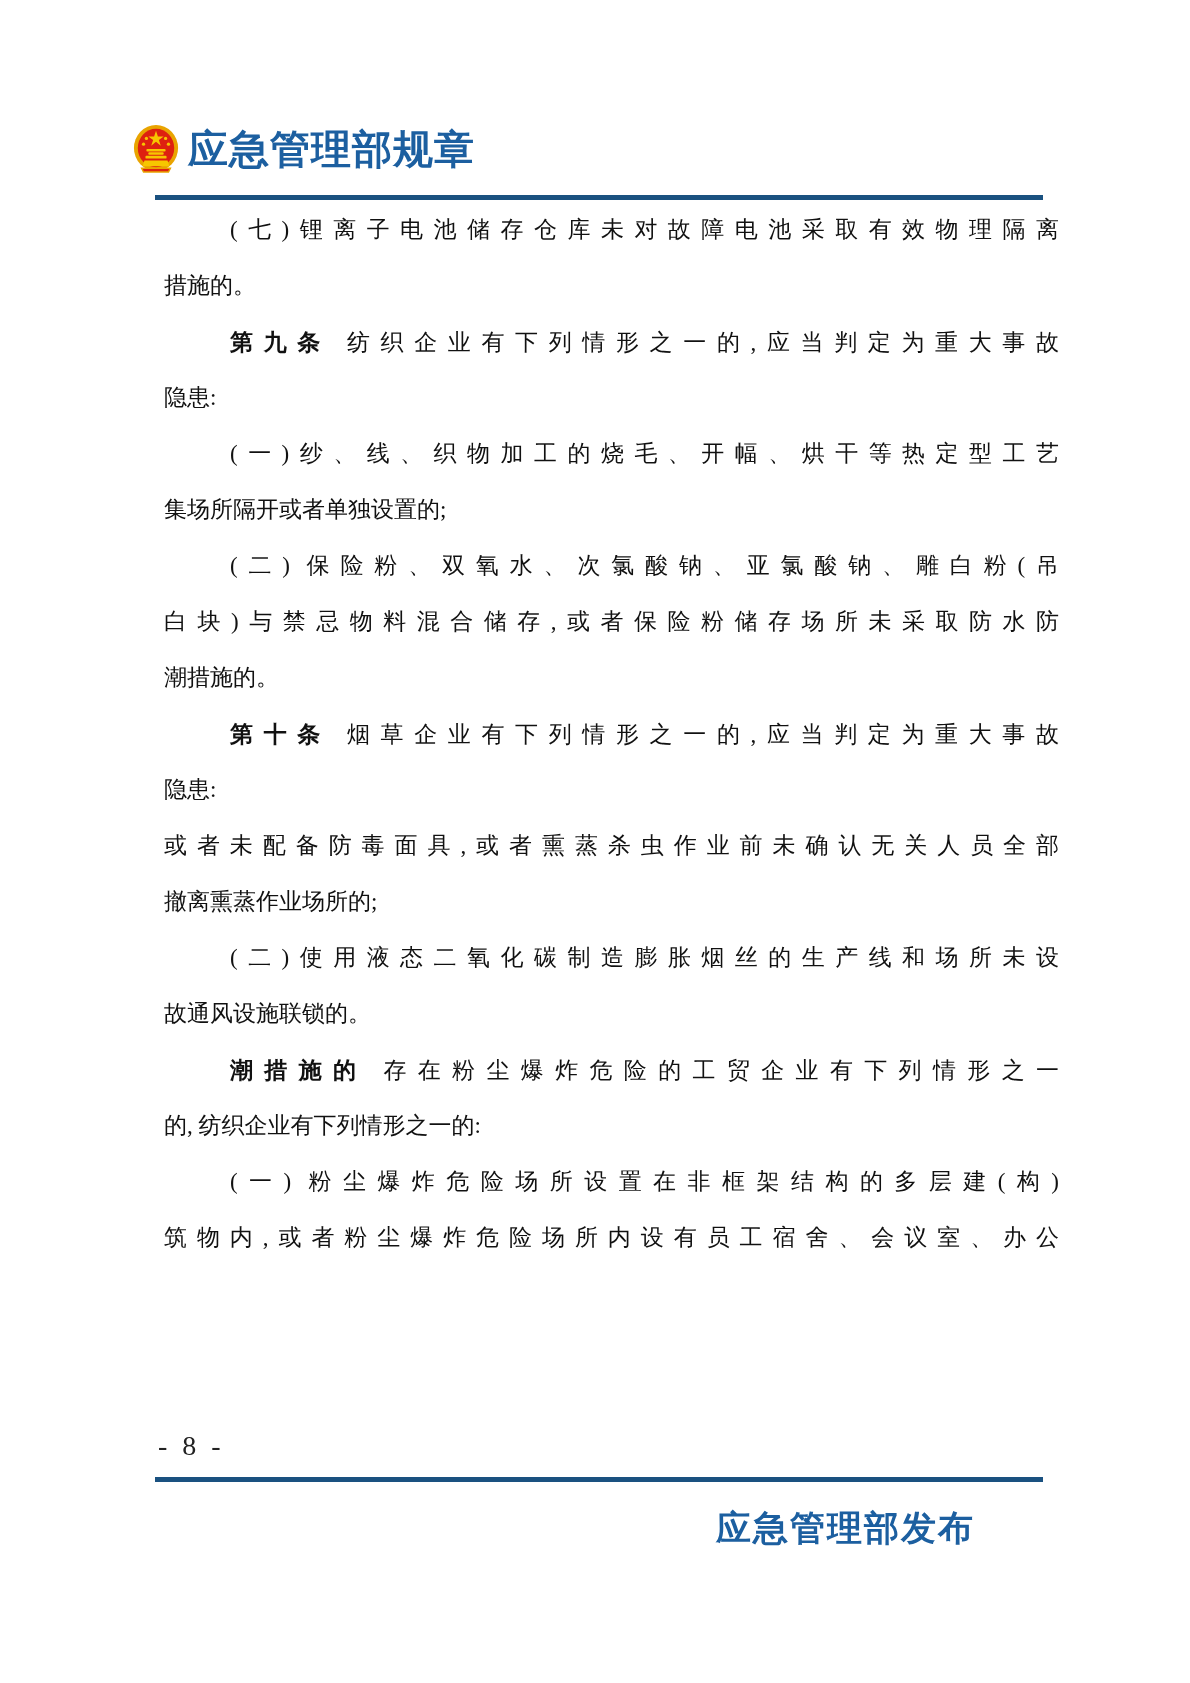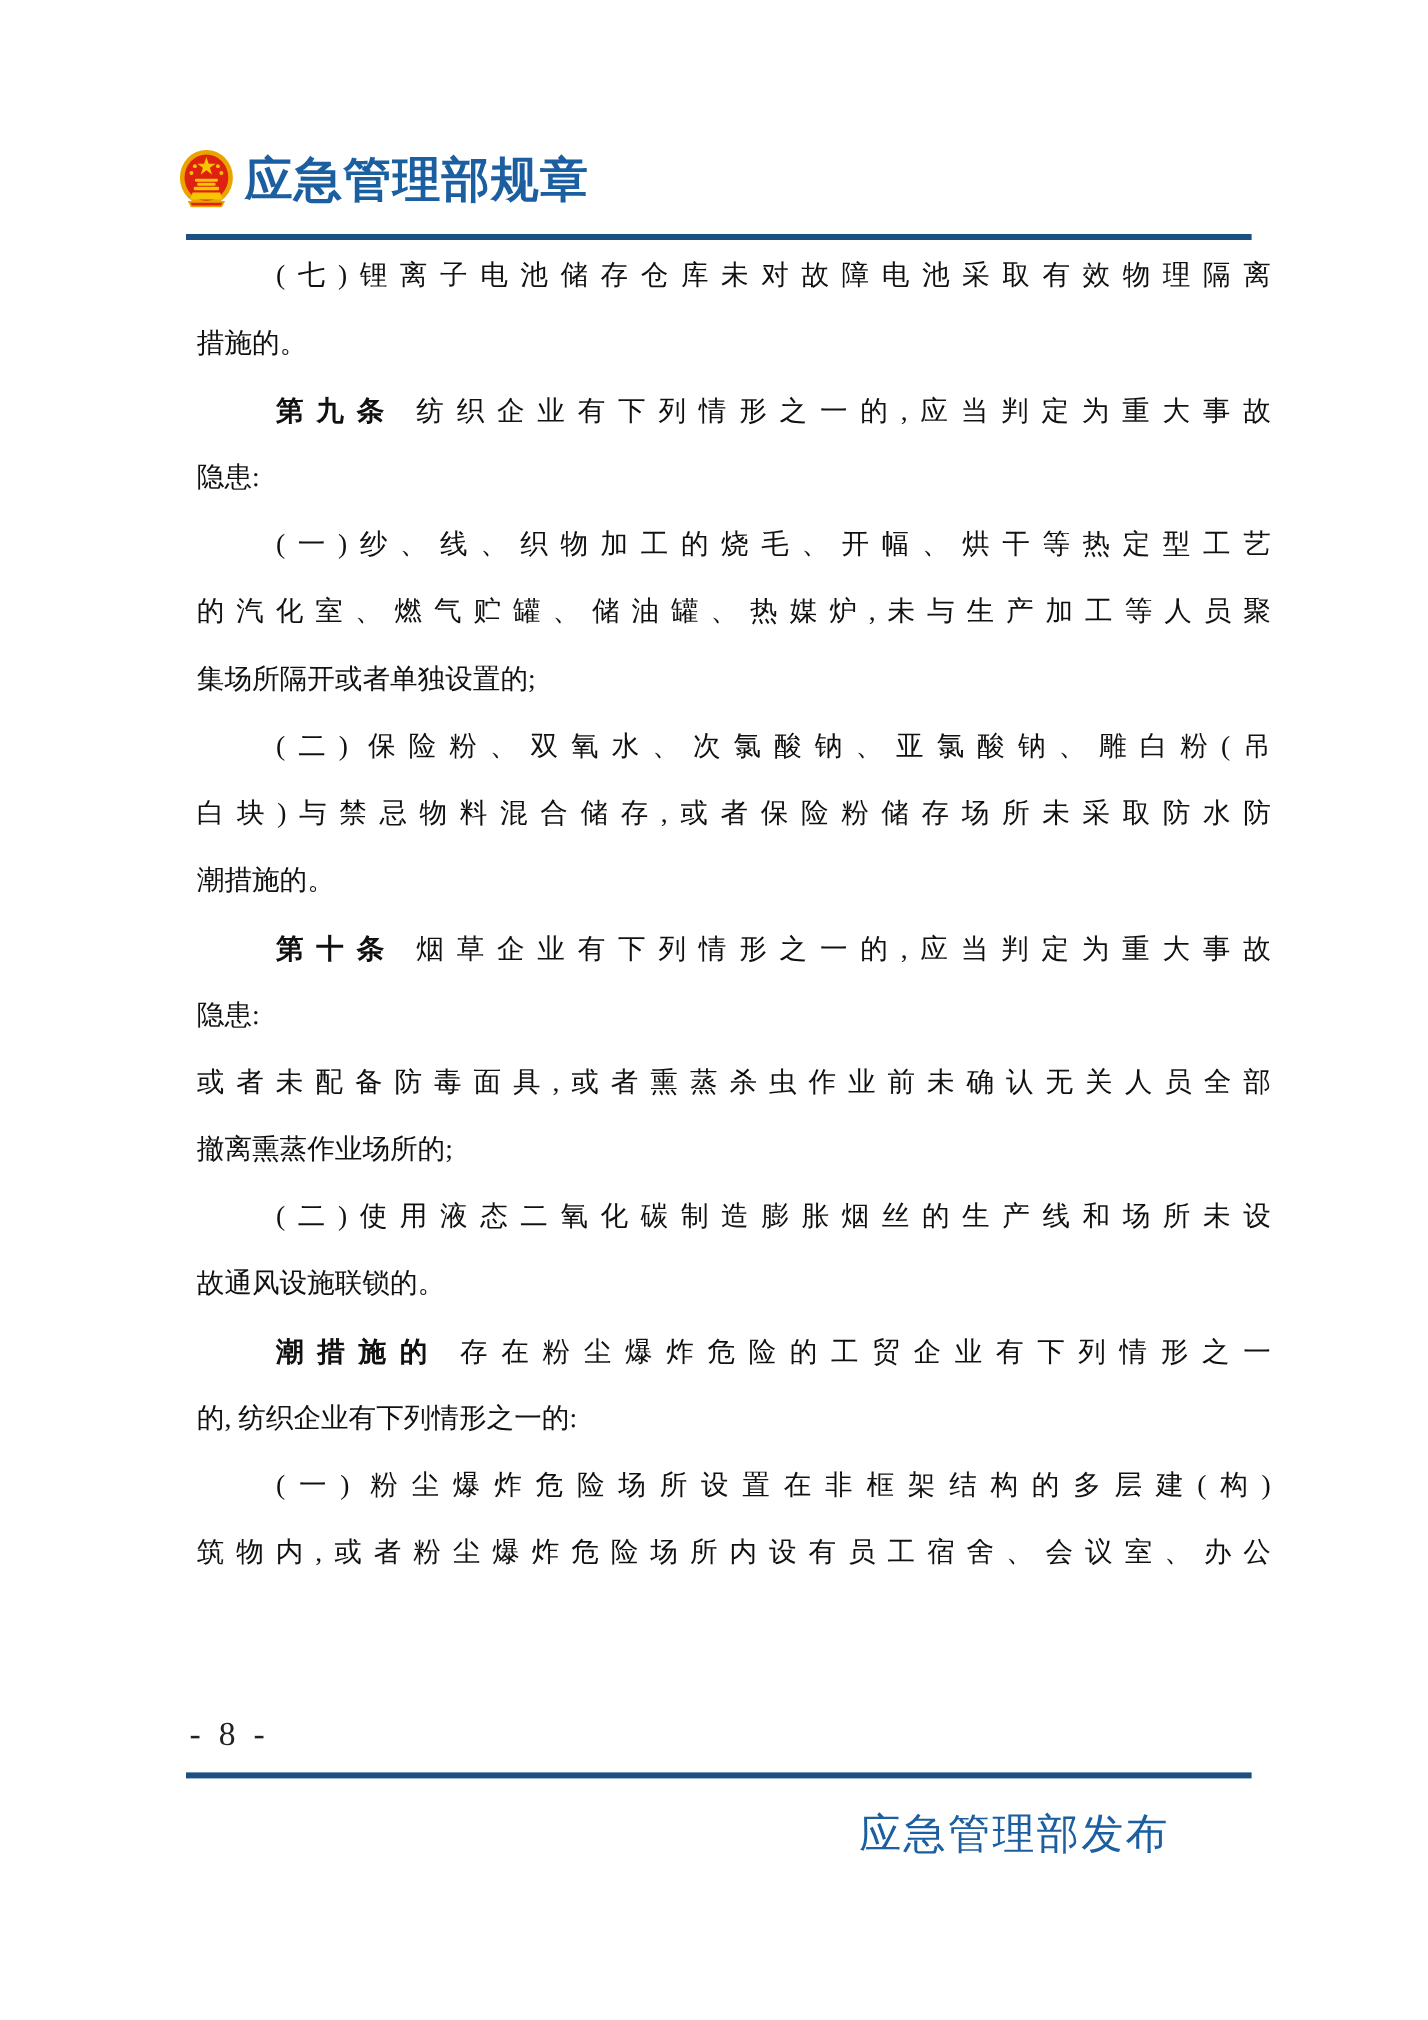--- a/index.html
+++ b/index.html
@@ -1,20 +1,20 @@
 <!DOCTYPE html>
 <html><head>
 <meta charset="utf-8">
 <style>
   html,body{margin:0;padding:0;}
   body{
     width:1190px;height:1683px;position:relative;background:#ffffff;
     font-family:"Liberation Serif", serif;color:#111;overflow:hidden;
   }
-  .header{position:absolute;left:148px;top:118px;height:62px;display:flex;align-items:center;}
+  .header{position:absolute;left:132px;top:118px;height:62px;display:flex;align-items:center;}
   .emblem{width:48px;height:50px;display:inline-block;margin-right:8px;}
   .header-title{
     font-family:"Liberation Sans", sans-serif;font-weight:bold;
     font-size:40px;color:#1c5fa0;letter-spacing:1px;white-space:nowrap;
   }
   .rule{position:absolute;left:155px;width:888px;height:5px;background:#1a5180;}
   .rule-top{top:195px;}
   .rule-bottom{top:1477px;}
   .doc-body{
     position:absolute;left:164px;top:202px;width:895px;
@@ -31,21 +31,21 @@
   .lead{
     font-family:"Liberation Sans", sans-serif;font-weight:bold;
     margin-right:16px;
   }
   .page-number{
     position:absolute;left:158px;top:1430px;font-size:28px;color:#222;
     letter-spacing:4px;
   }
   .footer{
     position:absolute;left:148px;top:1505px;width:827px;text-align:right;
-    font-family:"Liberation Sans", sans-serif;font-weight:normal;
+    font-family:"Liberation Sans", sans-serif;font-weight:bold;
     font-size:35px;color:#1c5fa0;letter-spacing:2px;
   }
 </style>
 </head>
 <body>
 
 <div class="header">
   <span class="emblem">
     <svg viewBox="0 0 100 104" width="48" height="50" aria-hidden="true">
       <ellipse cx="50" cy="50" rx="46" ry="48" fill="#e9a400"></ellipse>
@@ -66,21 +66,20 @@
 </div>
 
 <div class="rule rule-top"></div>
 
 <div class="doc-body">
     <div class="line fill indent"><span>(七)锂离子电池储存仓库未对故障电池采取有效物理隔离</span></div>
     <div class="line"><span>措施的。</span></div>
     <div class="line fill indent"><span class="lead">第九条</span><span>纺织企业有下列情形之一的,应当判定为重大事故</span></div>
     <div class="line"><span>隐患:</span></div>
     <div class="line fill indent"><span>(一)纱、线、织物加工的烧毛、开幅、烘干等热定型工艺</span></div>
-    <div class="line fill"><span>的汽化室、燃气贮罐、储油罐、热媒炉,未与生产加工等人员聚</span></div>
     <div class="line"><span>集场所隔开或者单独设置的;</span></div>
     <div class="line fill indent"><span>(二) 保险粉、双氧水、次氯酸钠、亚氯酸钠、雕白粉(吊</span></div>
     <div class="line fill"><span>白块)与禁忌物料混合储存,或者保险粉储存场所未采取防水防</span></div>
     <div class="line"><span>潮措施的。</span></div>
     <div class="line fill indent"><span class="lead">第十条</span><span>烟草企业有下列情形之一的,应当判定为重大事故</span></div>
     <div class="line"><span>隐患:</span></div>
     <div class="line fill"><span>或者未配备防毒面具,或者熏蒸杀虫作业前未确认无关人员全部</span></div>
     <div class="line"><span>撤离熏蒸作业场所的;</span></div>
     <div class="line fill indent"><span>(二)使用液态二氧化碳制造膨胀烟丝的生产线和场所未设</span></div>
     <div class="line"><span>故通风设施联锁的。</span></div>

